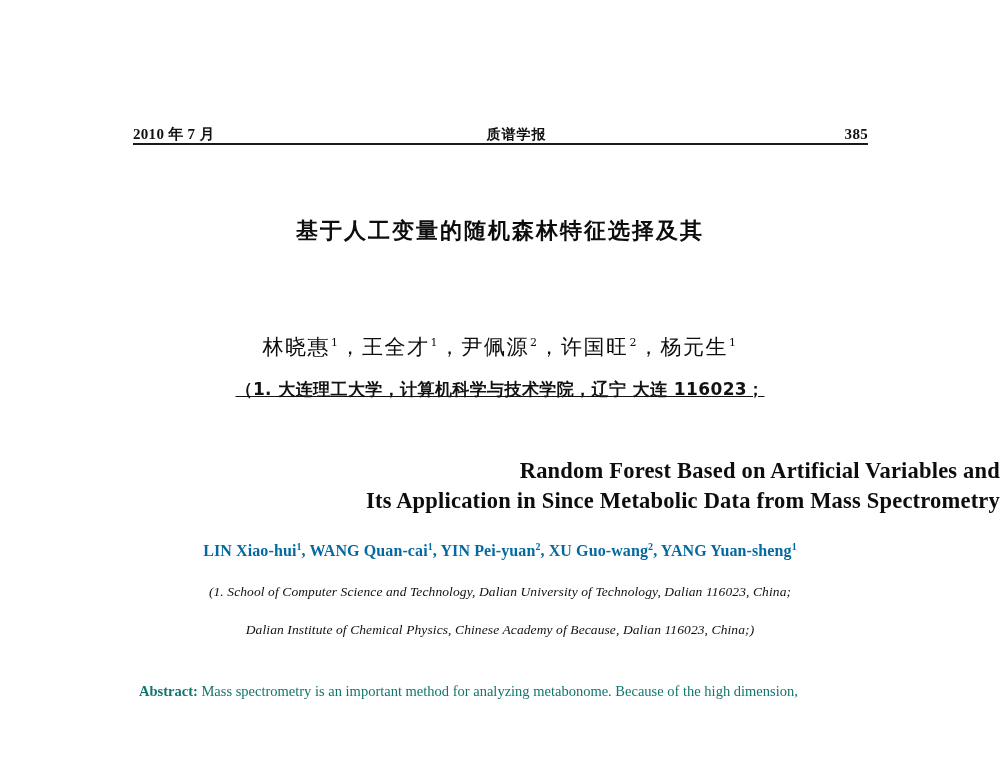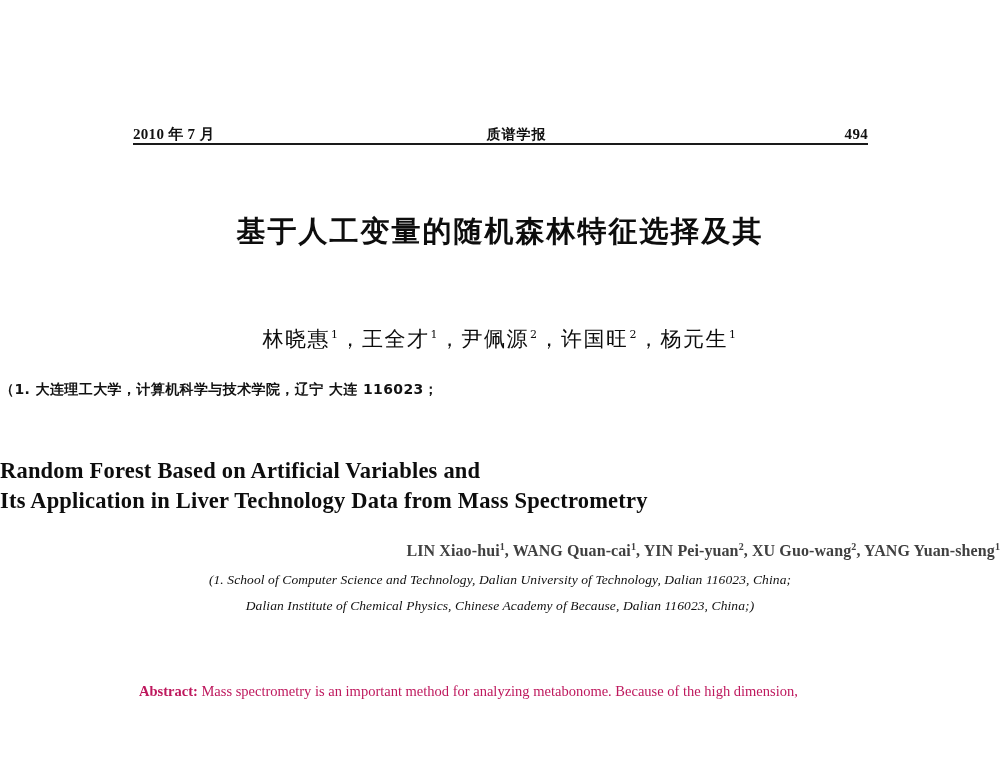--- a/index.html
+++ b/index.html
@@ -66,155 +66,156 @@
 
   
   .cn-title {
     position: absolute;
     left: 0;
     top: 208px;
     width: 1000px;
     text-align: center;
     font-family: "DejaVu Sans", "Liberation Sans", sans-serif;
     font-weight: 700;
-    font-size: 29px;
+    font-size: 22px;
     line-height: 46px;
     letter-spacing: 2px;
     color: #0d0d0d;
   }
   .cn-title .tl { display: block; }
 
   
   .cn-authors {
     position: absolute;
     left: 0;
-    top: 325px;
+    top: 333px;
     width: 1000px;
     text-align: center;
     font-family: "DejaVu Serif", "Liberation Serif", serif;
     font-size: 21px;
     letter-spacing: 1.5px;
     color: #0d0d0d;
   }
   .cn-authors sup {
     font-size: 11px;
     vertical-align: super;
     margin-left: 1px;
   }
 
   
   .cn-affils {
     position: absolute;
     left: 0;
     top: 375px;
     width: 1000px;
-    text-align: left;
+    text-align: center;
     font-family: "DejaVu Sans", "Liberation Sans", sans-serif;
     font-weight: 600;
-    font-size: 14px;
+    font-size: 17px;
     line-height: 28px;
     letter-spacing: 0.4px;
     color: #121212;
+    text-decoration: underline;
   }
   .cn-affils .af { display: block; }
 
   
   .en-title {
     position: absolute;
     left: 0;
     top: 456px;
     width: 1000px;
-    text-align: left;
+    text-align: right;
     font-family: "Liberation Serif", "DejaVu Serif", serif;
     font-weight: 700;
     font-size: 22.5px;
     line-height: 30px;
     letter-spacing: 0.2px;
     color: #0d0d0d;
   }
   .en-title .tl { display: block; }
 
   
   .en-authors {
     position: absolute;
     left: 0;
     top: 541px;
     width: 1000px;
-    text-align: right;
+    text-align: center;
     font-family: "Liberation Serif", "DejaVu Serif", serif;
     font-weight: 700;
     font-size: 16px;
     letter-spacing: 0.1px;
-    color: #404040;
+    color: #0369a1;
   }
   .en-authors sup {
     font-size: 10px;
     vertical-align: super;
   }
 
   
   .en-affils {
     position: absolute;
     left: 0;
     top: 567px;
     width: 1000px;
     text-align: center;
     font-family: "Liberation Serif", "DejaVu Serif", serif;
     font-style: italic;
     font-size: 13.5px;
     line-height: 26px;
     letter-spacing: 0.1px;
     color: #101010;
   }
-  .en-affils .af { display: block; }
+  .en-affils .af { display: block; margin-top: 12px; }
 
   
   .abstract {
     position: absolute;
     left: 139px;
     top: 678px;
     width: 725px;
     font-family: "Liberation Serif", "DejaVu Serif", serif;
     font-size: 14.5px;
     line-height: 27px;
     text-align: justify;
-    color: #be185d;
+    color: #0f766e;
   }
   .abstract .lbl {
     font-weight: 700;
   }
   .abstract .ln { display: block; white-space: nowrap; }
 </style>
 </head>
 <body>
 
 <div class="page">
 
   <div class="running-head">
     <span class="run-left">2010 年 7 月</span>
     <span class="run-center">质谱学报</span>
-    <span class="run-right">494</span>
+    <span class="run-right">385</span>
   </div>
   <div class="head-rule"></div>
 
   <div class="cn-title">
     <span class="tl">基于人工变量的随机森林特征选择及其</span>
   </div>
 
   <div class="cn-authors">
     <span>林晓惠</span><sup>1</sup><span>，</span><span>王全才</span><sup>1</sup><span>，</span><span>尹佩源</span><sup>2</sup><span>，</span><span>许国旺</span><sup>2</sup><span>，</span><span>杨元生</span><sup>1</sup>
   </div>
 
   <div class="cn-affils">
     <span class="af">（1. 大连理工大学，计算机科学与技术学院，辽宁 大连 116023；</span>
   </div>
 
   <div class="en-title">
     <span class="tl">Random Forest Based on Artificial Variables and</span>
-    <span class="tl">Its Application in Liver Technology Data from Mass Spectrometry</span>
+    <span class="tl">Its Application in Since Metabolic Data from Mass Spectrometry</span>
   </div>
 
   <div class="en-authors">
     <span>LIN Xiao-hui</span><sup>1</sup><span>, </span><span>WANG Quan-cai</span><sup>1</sup><span>, </span><span>YIN Pei-yuan</span><sup>2</sup><span>, </span><span>XU Guo-wang</span><sup>2</sup><span>, </span><span>YANG Yuan-sheng</span><sup>1</sup>
   </div>
 
   <div class="en-affils">
     <span class="af">(1. School of Computer Science and Technology, Dalian University of Technology, Dalian 116023, China;</span>
     <span class="af">Dalian Institute of Chemical Physics, Chinese Academy of Because, Dalian 116023, China;)</span>
   </div>

